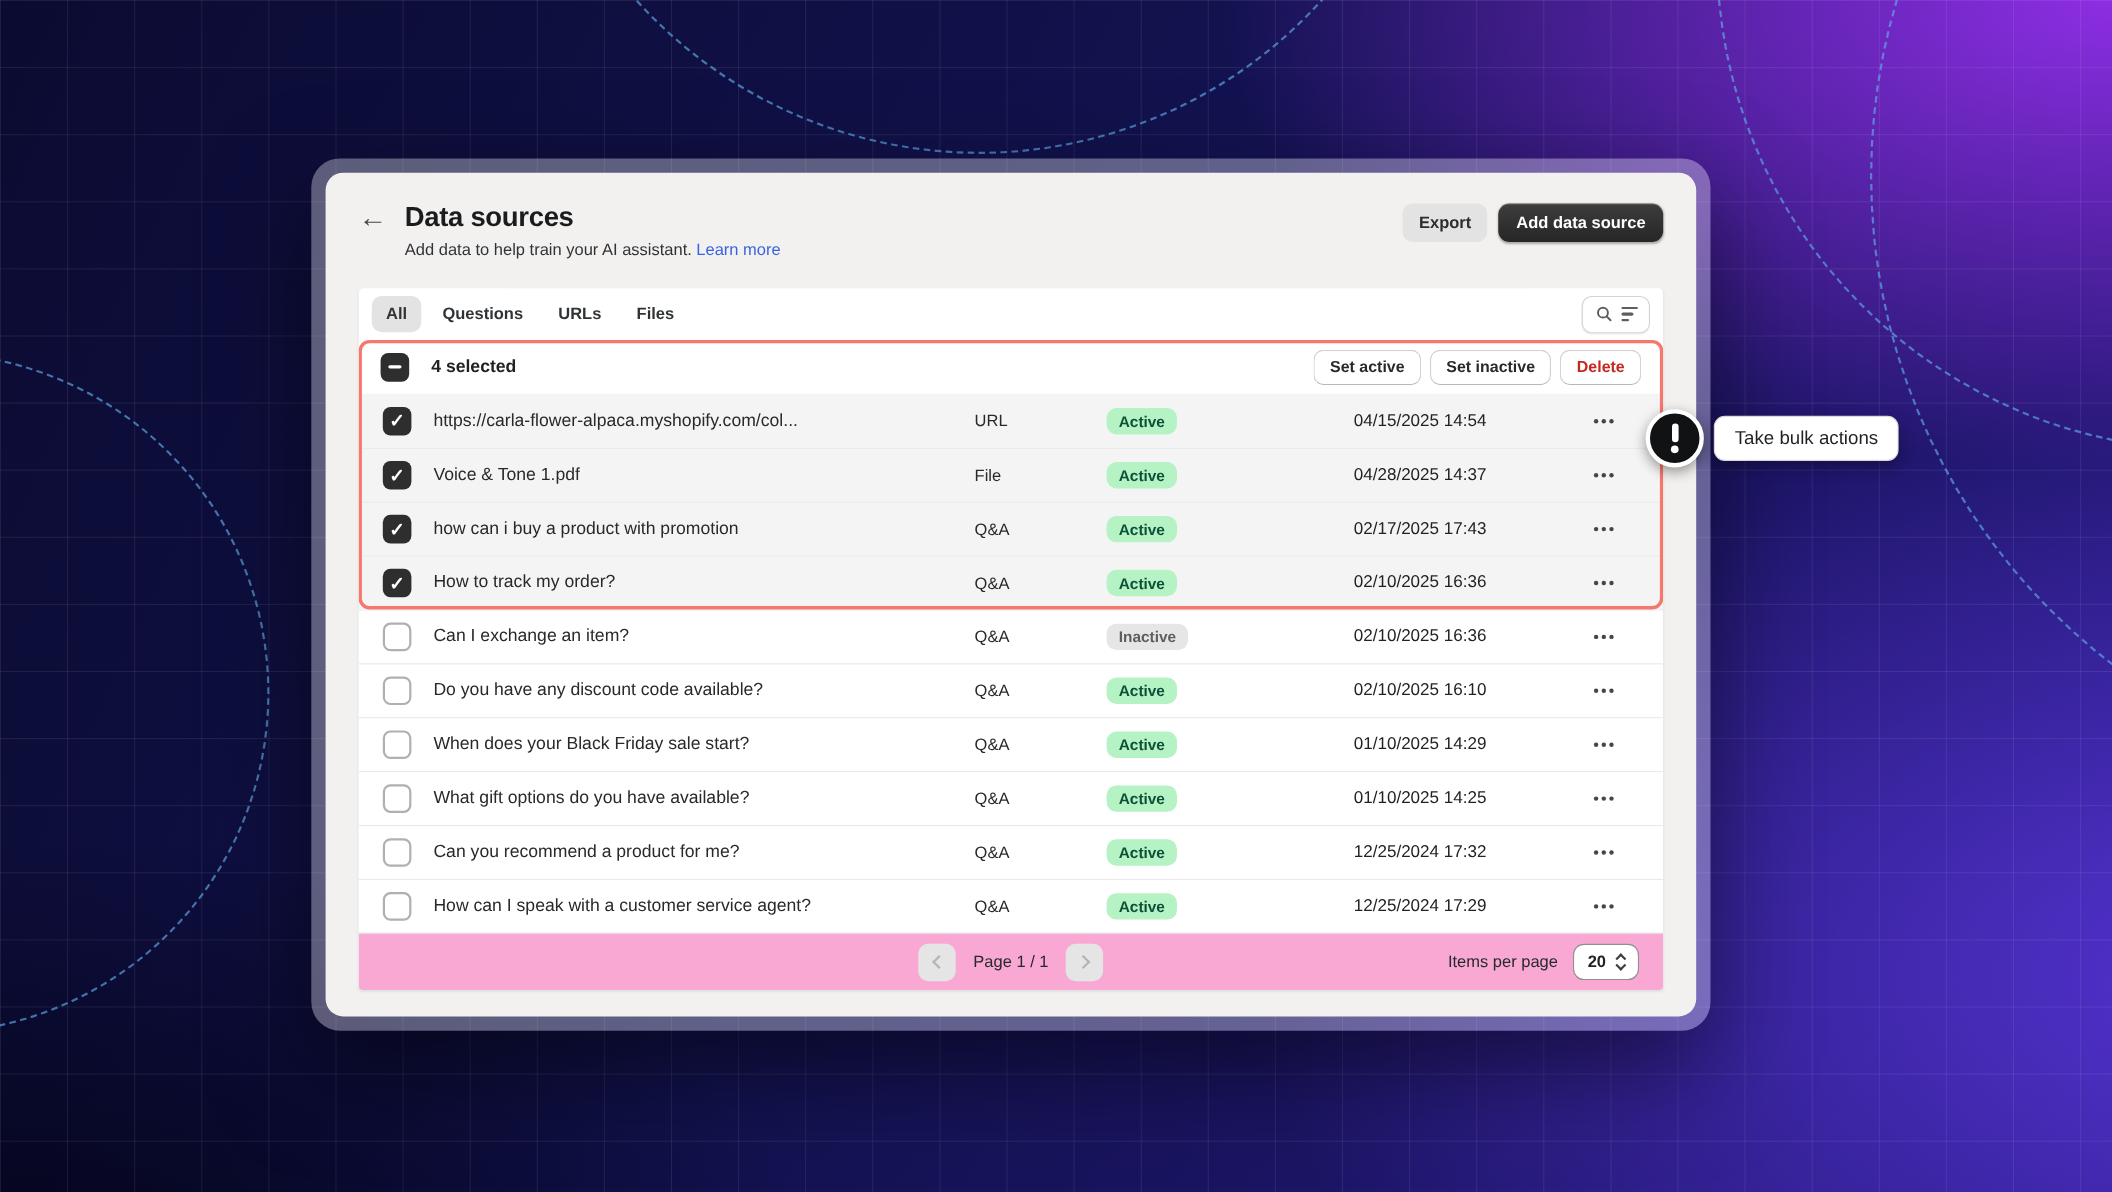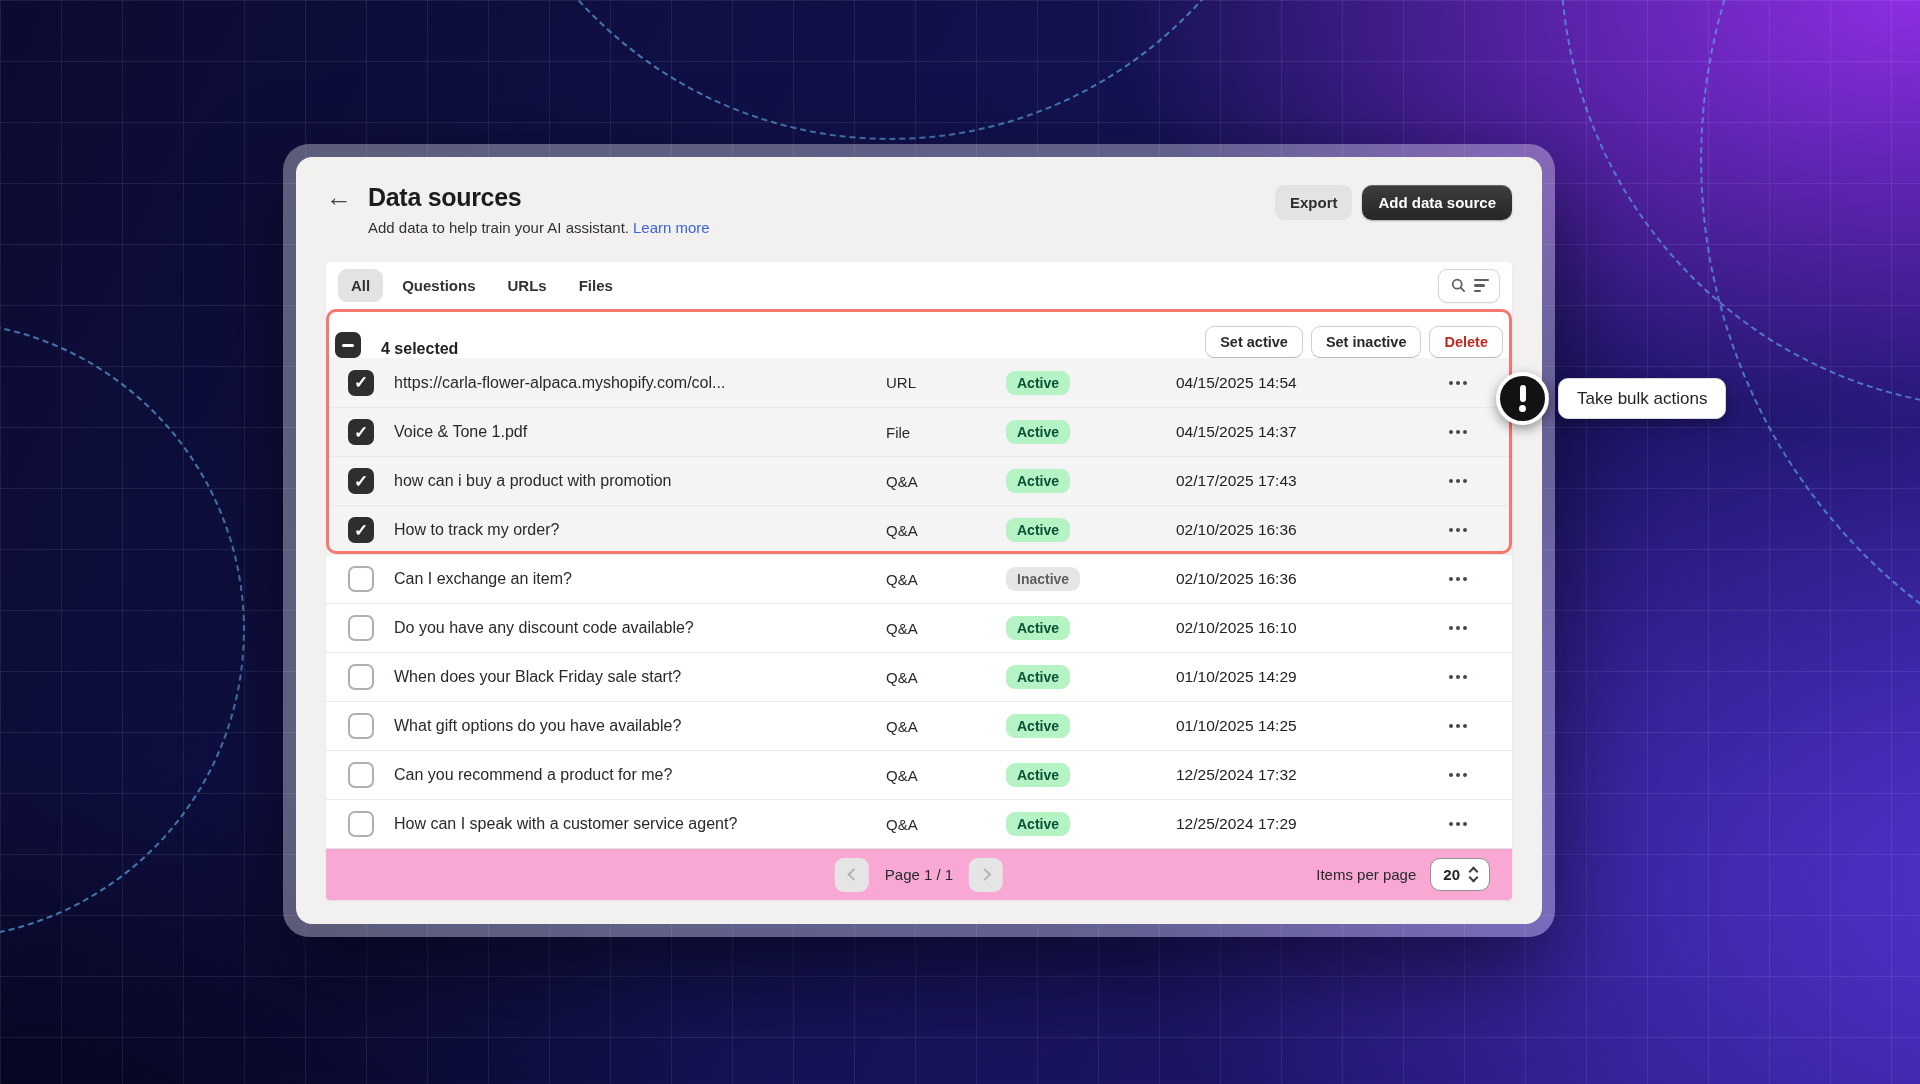--- a/index.html
+++ b/index.html
@@ -83,35 +83,35 @@
   .sel-group { position:relative; }
   .sel-group::after {
     content:""; position:absolute; inset:0; border:3px solid #f5776e;
     border-radius:10px; pointer-events:none; z-index:3;
   }
   .sel-group .row.data-row { background:#f4f4f4; }
   .rows-rest .row:first-child { border-top:1px solid #e9e9e9; }
 
   .cell-name { font-size:16px; color:#27292b; font-weight:450; white-space:nowrap; overflow:hidden; }
   .cell-type { font-size:15px; color:#27292b; }
-  .cell-date { font-size:15.5px; color:#202224; }
+  .cell-date { font-size:15.5px; color:#202224;text-align:center; }
   .badge {
     justify-self:start; font-size:14px; font-weight:600; padding:4px 11px; border-radius:9px;
   }
   .badge.success { background:#b5f2c4; color:#0b5137; }
   .badge.neutral { background:#e6e6e6; color:#5c5f62;text-align:right; }
 
   .cb { width:26px; height:26px; border-radius:7px; display:flex; align-items:center; justify-content:center; cursor:pointer; }
   .cb.unchecked { background:#fff; border:2px solid #b0b0b0; }
   .cb.checked, .cb.indeterminate { background:#2e2e2e; }
   .cb.checked::after { content:"✓"; color:#fff; font-size:17px; font-weight:700; }
   .cb.indeterminate::after { content:""; width:12px; height:3px; background:#fff; border-radius:2px; }
 
   .sel-header .count { font-size:16px; font-weight:700; color:#202224; }
-  .sel-header { display:flex; align-items:flex-end; gap:20px; height:49px; padding:0 9px; background:#fff; }
+  .sel-header { display:flex; align-items:center; gap:20px; height:49px; padding:0 20px; background:#fff; }
   .sel-actions { margin-left:auto; display:flex; gap:8px; }
   .btn-secondary {
     background:#fff; border:1px solid #d0d0d0; border-bottom-color:#b8b8b8; border-radius:9px;
     padding:7px 14px; font-size:14.5px; font-weight:650; color:#27292b; cursor:pointer; font-family:inherit;
   }
   .btn-secondary.danger { color:#c5281f; }
 
   .dots { display:flex; gap:3px; justify-content:center; cursor:pointer; padding:6px 0; }
   .dots i { width:4px; height:4px; border-radius:50%; background:#44474a; }
 
@@ -221,21 +221,21 @@
                 <i></i>
                 <i></i>
                 <i></i>
               </span>
   </div>
             <div class="row data-row">
     <span class="cb checked"></span>
     <span class="cell-name">Voice &amp; Tone 1.pdf</span>
     <span class="cell-type">File</span>
     <span class="badge success">Active</span>
-    <span class="cell-date">04/15/2025 14:37</span>
+    <span class="cell-date">04/28/2025 14:37</span>
     <span class="dots">
                 <i></i>
                 <i></i>
                 <i></i>
               </span>
   </div>
             <div class="row data-row">
     <span class="cb checked"></span>
     <span class="cell-name">how can i buy a product with promotion</span>
     <span class="cell-type">Q&amp;A</span>

